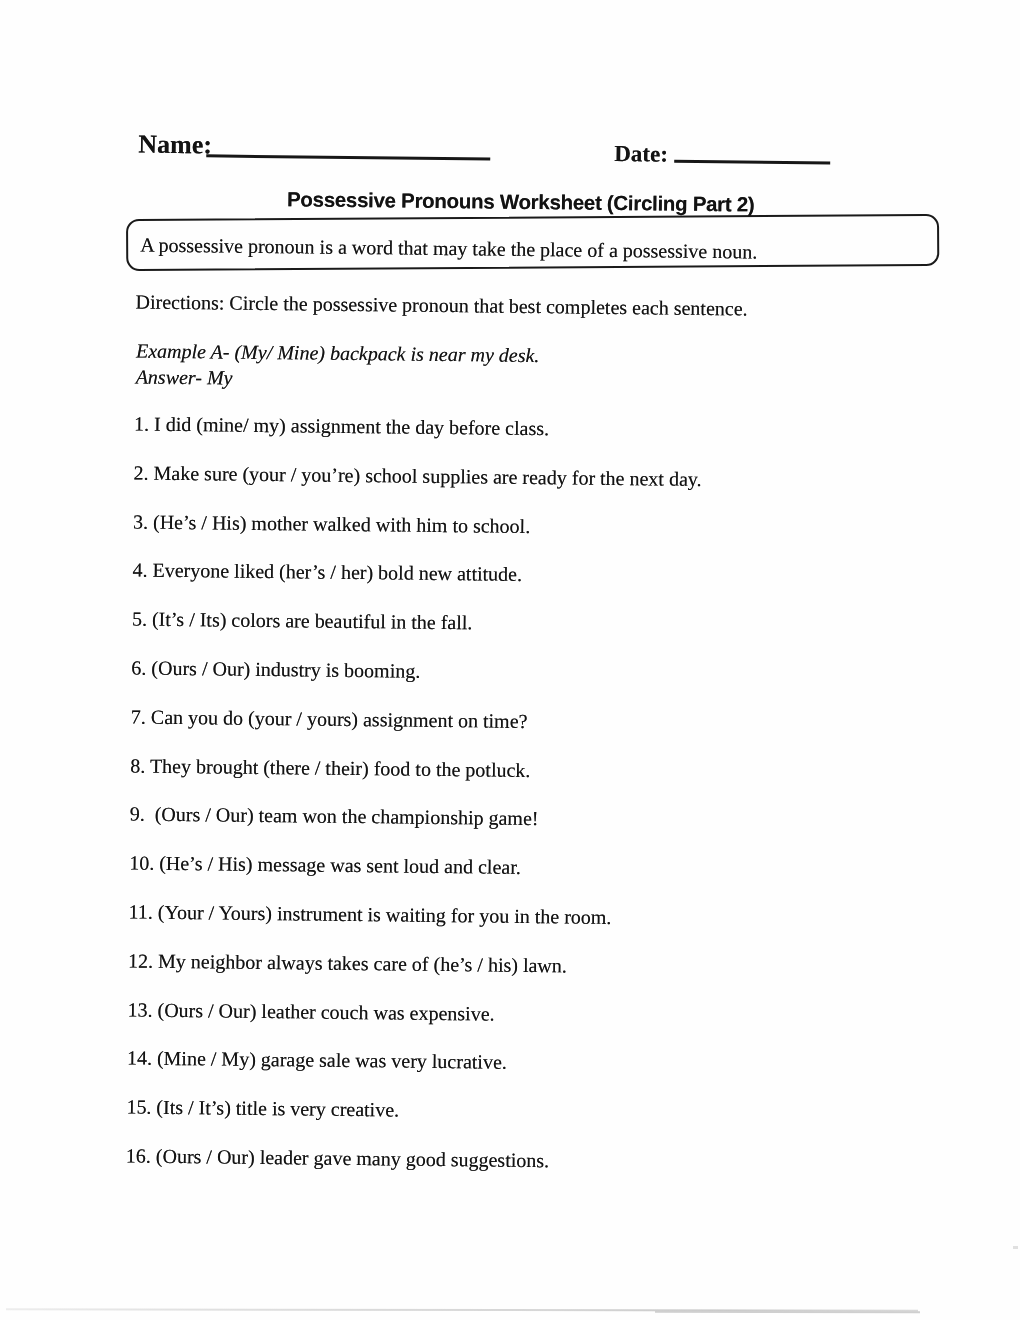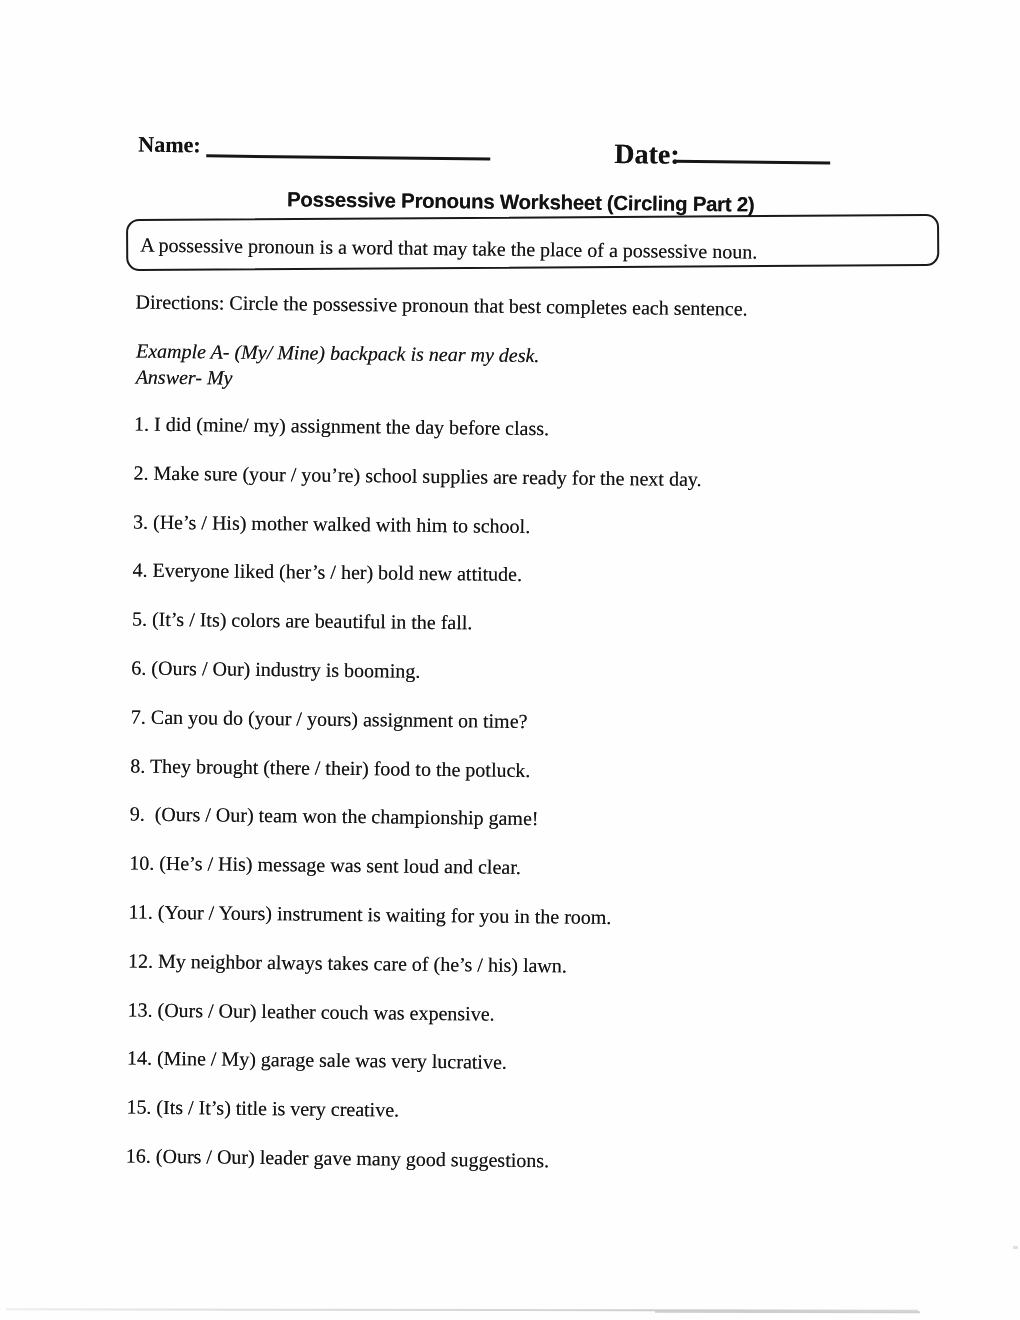--- a/index.html
+++ b/index.html
@@ -16,30 +16,30 @@
   .rot {
     position:absolute;
     inset:0;
     transform:rotate(0.65deg);
     transform-origin:0 0;
   }
   .rot * { text-shadow:0 0 0.45px rgba(15,15,15,0.65); }
 
   .name-label {
     position:absolute; left:140px; top:131px;
-    font-weight:700; font-size:22px; line-height:24px;
+    font-weight:700; font-size:26px; line-height:24px;
   }
   .name-underline {
     position:absolute; left:208px; top:128px;
     width:284px; height:24px;
     border-bottom:3px solid #171717;
   }
   .date-label {
     position:absolute; left:616px; top:135px;
-    font-weight:700; font-size:28px; line-height:24px;
+    font-weight:700; font-size:23px; line-height:24px;
   }
   .date-underline {
     position:absolute; left:676px; top:128px;
     width:156px; height:24px;
     border-bottom:3px solid #171717;
   }
   .title {
     position:absolute; left:0; top:182px; width:100%;
     box-sizing:border-box; padding-left:26px;
     text-align:center;

